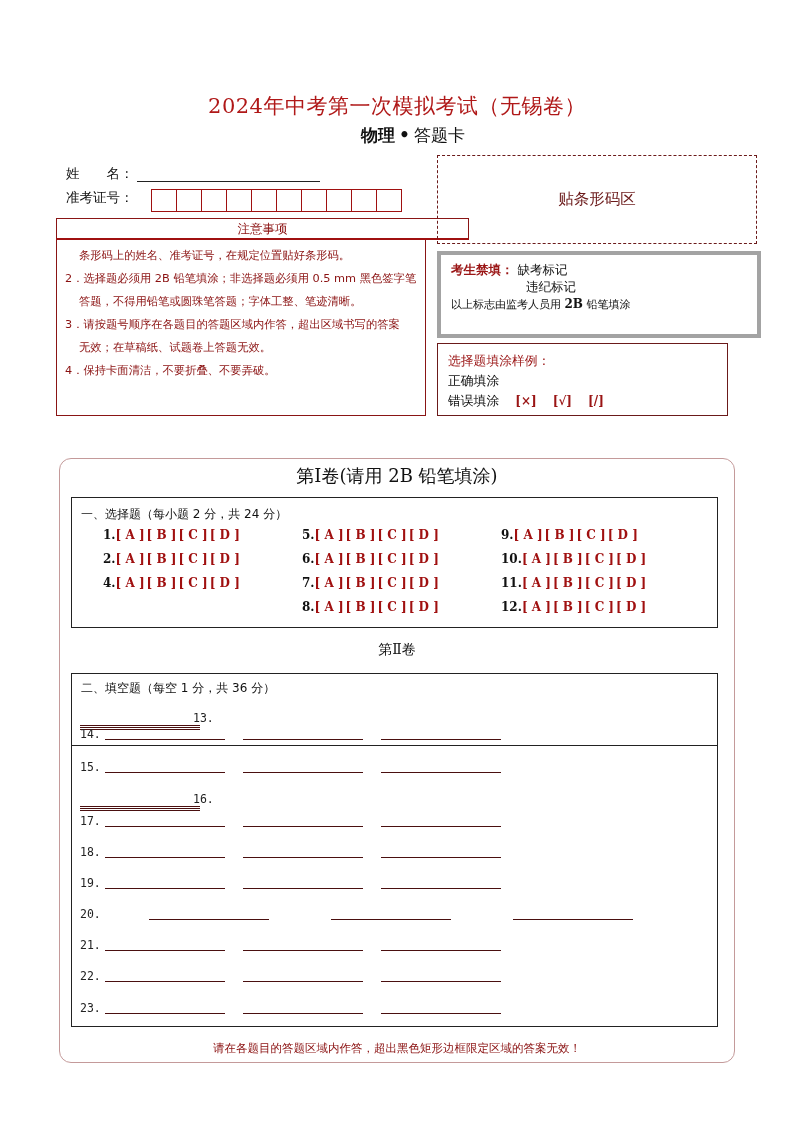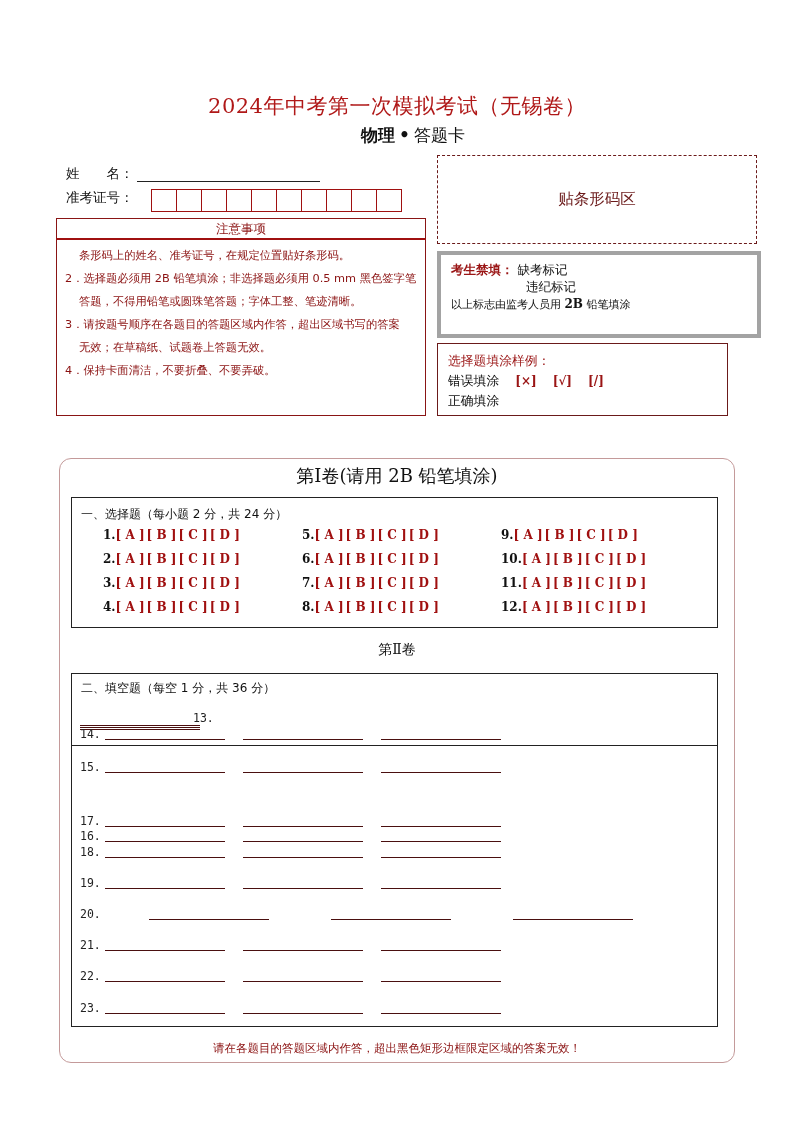--- a/index.html
+++ b/index.html
@@ -23,21 +23,21 @@
   .subtitle .dot { margin: 0 4px; font-weight: bold; }
 
   .label { font-family: "DejaVu Sans", "Liberation Sans", sans-serif; font-size: 13.5px; color: #111; }
   .name-line { border-bottom: 1px solid #222; }
 
   .id-boxes { display: flex; left: 151px; top: 189px; height: 23px; }
   .id-box { width: 26px; height: 23px; border: 1px solid #a01010; margin-left: -1px; box-sizing: border-box; }
   .id-box:first-child { margin-left: 0; }
 
   .notice-head {
-    left: 56px; top: 218px; width: 370px; height: 22px; box-sizing: border-box;
+    left: 56px; top: 218px; width: 413px; height: 22px; box-sizing: border-box;
     border: 1px solid #8a1515; border-bottom: 2px solid #a01010;
     text-align: center; font-family: "DejaVu Sans", "Liberation Sans", sans-serif;
     font-size: 12.5px; color: #8a1010; line-height: 20px;
   }
   .notice-body {
     left: 56px; top: 240px; width: 370px; height: 176px; box-sizing: border-box;
     border: 1px solid #8a1515; border-top: none;
     padding: 4px 6px 0 8px;
     font-family: "DejaVu Sans", "Liberation Sans", sans-serif; font-size: 11.3px; color: #8a1010;
   }
@@ -165,39 +165,38 @@
   <div class="row mark2">
     <span>违纪标记</span>
   </div>
   <div class="note">
     <span>以上标志由监考人员用 </span><b>2B</b><span> 铅笔填涂</span>
   </div>
 </div>
 
 <div class="abs sample">
   <div class="row red">选择题填涂样例：</div>
+  <div class="row">正确填涂</div>
   <div class="row">
     <span>错误填涂</span>
     <span class="bad">[×]</span>
     <span class="bad">[√]</span>
     <span class="bad">[/]</span>
   </div>
-  <div class="row">正确填涂</div>
 </div>
 
 <div class="abs outer"></div>
 
 <div class="abs vol1-title">第Ⅰ卷(请用 2B 铅笔填涂)</div>
 <div class="abs mc-box">
   <div class="sec-label" style="position:absolute; left:9px; top:8px;">一、选择题（每小题 2 分，共 24 分）</div>
 
   <div class="mc-col" style="position:absolute; left:31px; top:25px;">
     <div class="mc-item"><span class="mc-num">1.</span><span class="opt">[ A ]</span><span class="opt">[ B ]</span><span class="opt">[ C ]</span><span class="opt">[ D ]</span></div>
     <div class="mc-item"><span class="mc-num">2.</span><span class="opt">[ A ]</span><span class="opt">[ B ]</span><span class="opt">[ C ]</span><span class="opt">[ D ]</span></div>
-    <div class="mc-item"><span class="mc-num">3.</span><span class="opt">[ A ]</span><span class="opt">[ B ]</span><span class="opt">[ C ]</span><span class="opt">[ D ]</span></div>
     <div class="mc-item"><span class="mc-num">4.</span><span class="opt">[ A ]</span><span class="opt">[ B ]</span><span class="opt">[ C ]</span><span class="opt">[ D ]</span></div>
   </div>
 
   <div class="mc-col" style="position:absolute; left:230px; top:25px;">
     <div class="mc-item"><span class="mc-num">5.</span><span class="opt">[ A ]</span><span class="opt">[ B ]</span><span class="opt">[ C ]</span><span class="opt">[ D ]</span></div>
     <div class="mc-item"><span class="mc-num">6.</span><span class="opt">[ A ]</span><span class="opt">[ B ]</span><span class="opt">[ C ]</span><span class="opt">[ D ]</span></div>
     <div class="mc-item"><span class="mc-num">7.</span><span class="opt">[ A ]</span><span class="opt">[ B ]</span><span class="opt">[ C ]</span><span class="opt">[ D ]</span></div>
     <div class="mc-item"><span class="mc-num">8.</span><span class="opt">[ A ]</span><span class="opt">[ B ]</span><span class="opt">[ C ]</span><span class="opt">[ D ]</span></div>
   </div>
 
@@ -226,21 +225,21 @@
   <div class="blank"></div>
     <div class="blank"></div>
     <div class="blank"></div>
 </div>
 <div class="abs fill-row" style="top:760px;">
   <span class="fill-num">15.</span>
   <div class="blank"></div>
     <div class="blank"></div>
     <div class="blank"></div>
 </div>
-<div class="abs fill-row" style="top:829px;">
+<div class="abs fill-row" style="top:792px;flex-direction:column;">
   <span class="fill-num">16.</span>
   <div class="blank"></div>
     <div class="blank"></div>
     <div class="blank"></div>
 </div>
 <div class="abs fill-row" style="top:814px;">
   <span class="fill-num">17.</span>
   <div class="blank"></div>
     <div class="blank"></div>
     <div class="blank"></div>

